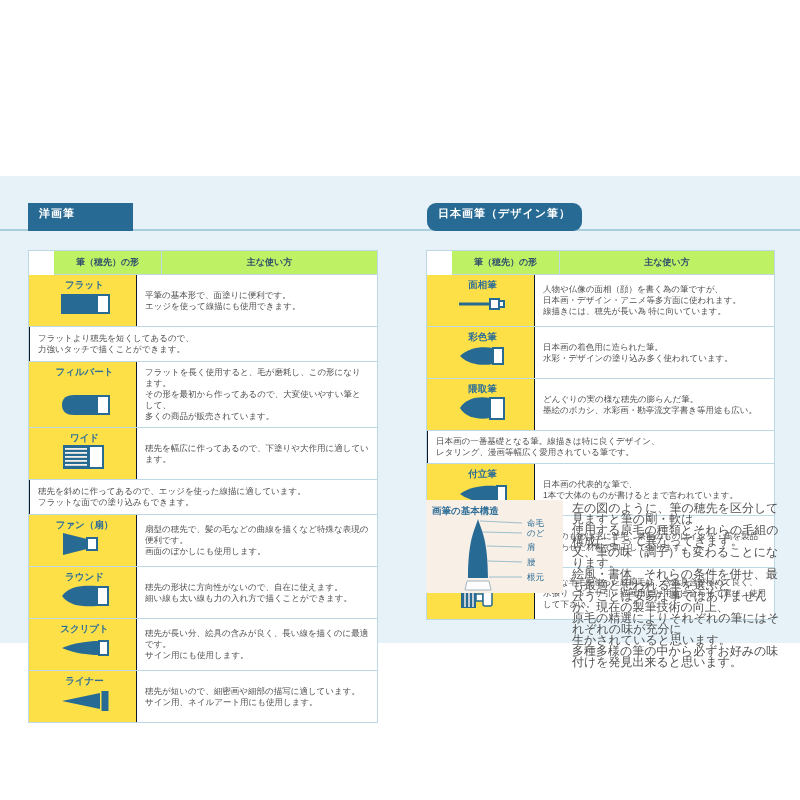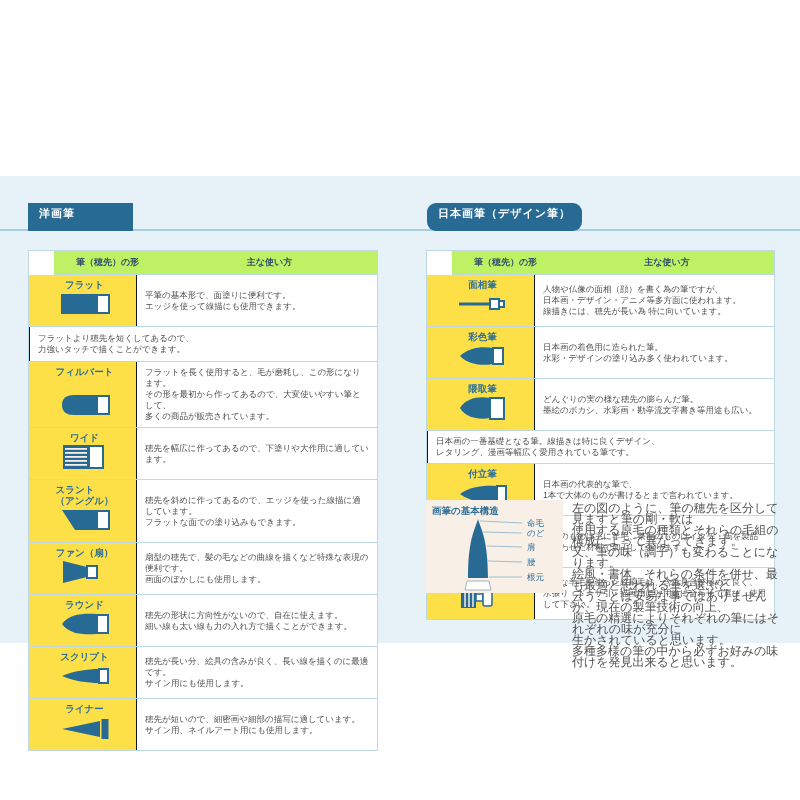--- a/index.html
+++ b/index.html
@@ -112,28 +112,20 @@
                 <rect x="6" y="13" width="22" height="1.8"></rect>
                 <rect x="6" y="17" width="22" height="1.8"></rect>
                 <rect x="6" y="21" width="22" height="1.8"></rect>
               </g>
               <rect x="30" y="3" width="14" height="22" fill="#fff" stroke="#276a93" stroke-width="2"></rect>
             </svg></span>
         </div>
         <div class="usage-cell">穂先を幅広に作ってあるので、下塗りや大作用に適しています。</div>
       </div>
       <div class="t-row">
-        <div class="shape-cell">
-          <span class="brush-label">スラント
-（アングル）</span>
-          <span class="brush-icon"><svg width="52" height="28" viewBox="0 0 52 28">
-              <polygon points="3,4 38,4 38,24 16,24" fill="#276a93"></polygon>
-              <rect x="38" y="5" width="12" height="18" fill="#fff" stroke="#276a93" stroke-width="2"></rect>
-            </svg></span>
-        </div>
         <div class="usage-cell">穂先を斜めに作ってあるので、エッジを使った線描に適しています。
 フラットな面での塗り込みもできます。</div>
       </div>
       <div class="t-row">
         <div class="shape-cell">
           <span class="brush-label">ファン（扇）</span>
           <span class="brush-icon"><svg width="52" height="28" viewBox="0 0 52 28">
               <polygon points="4,3 28,9 28,19 4,25" fill="#276a93"></polygon>
               <rect x="28" y="8" width="10" height="12" fill="#fff" stroke="#276a93" stroke-width="2"></rect>
             </svg></span>

